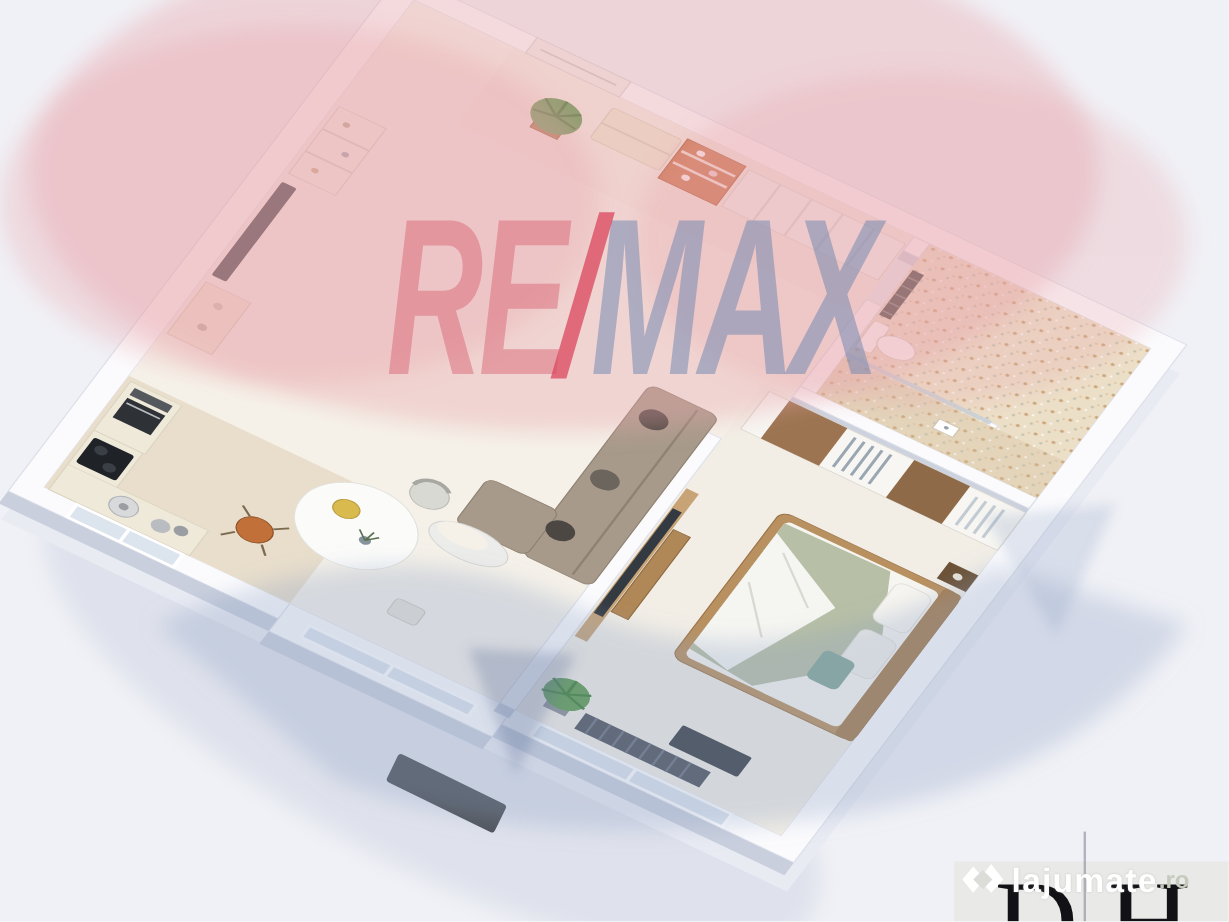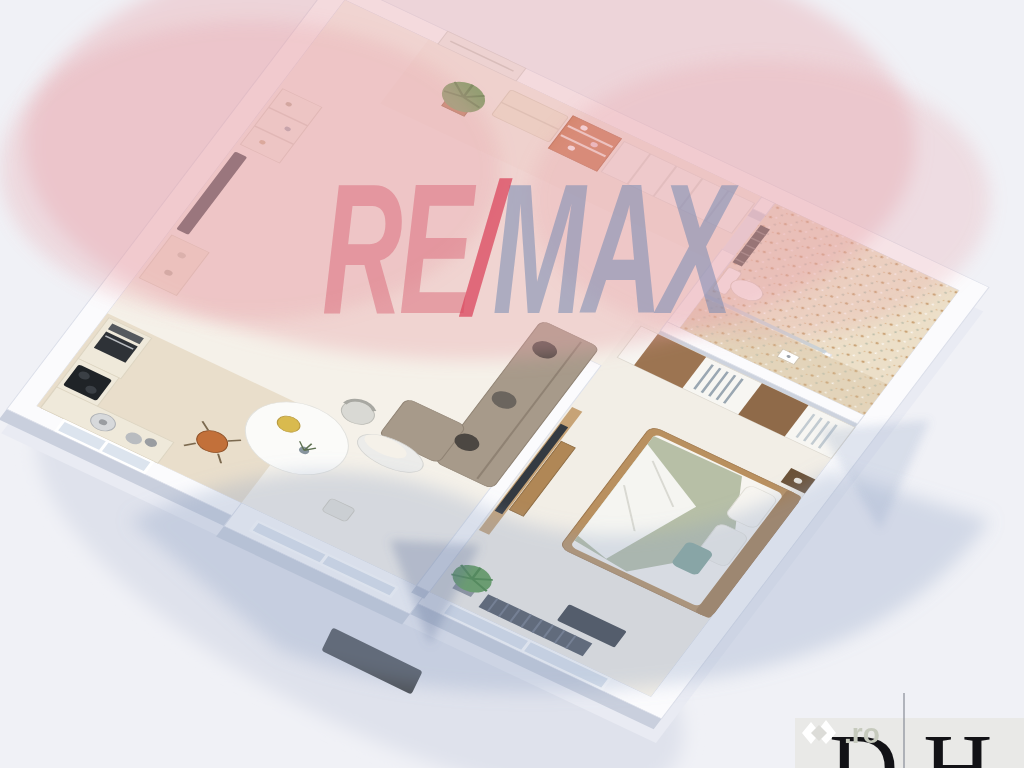--- a/index.html
+++ b/index.html
@@ -31,21 +31,21 @@
     background:#8f949c;opacity:.65;z-index:51;
   }
   .lajumate{
     position:absolute;left:799px;top:717px;z-index:60;display:flex;align-items:center;
     pointer-events:none;
   }
   .lajumate .site{
     color:#ffffff;font-weight:bold;font-size:28px;letter-spacing:1px;
     text-shadow:0 0 2px rgba(160,160,155,.45);
   }
-  .lajumate .tld{color:#c6cabd;font-weight:bold;font-size:28px;margin-left:1px;}
+  .lajumate .tld{color:#c6cabd;font-weight:bold;font-size:20px;margin-left:1px;}
   .lajumate svg{position:static;margin-right:4px;}
 </style>
 </head>
 <body>
 
 <div class="stage">
 
   <svg width="1024" height="768" viewBox="0 0 1024 768">
     <defs>
       <filter id="soft" x="-40%" y="-40%" width="180%" height="180%">
@@ -275,16 +275,17 @@
     <span class="partner-letter h">H</span>
   </div>
   <div class="divider-line"></div>
 
   <div class="lajumate">
     <svg width="40" height="34" viewBox="0 0 40 34">
       <polygon points="3,16 12,5 21,16 12,27" fill="#ffffff"></polygon>
       <polygon points="17,16 27,3 37,16 27,27" fill="#ffffff"></polygon>
       <polygon points="12,16 20,8 28,16 20,24" fill="#dcdcd8"></polygon>
     </svg>
+    <span class="site">lajumate</span>
     <span class="tld">.ro</span>
   </div>
 
 </div>
 
 </body></html>

